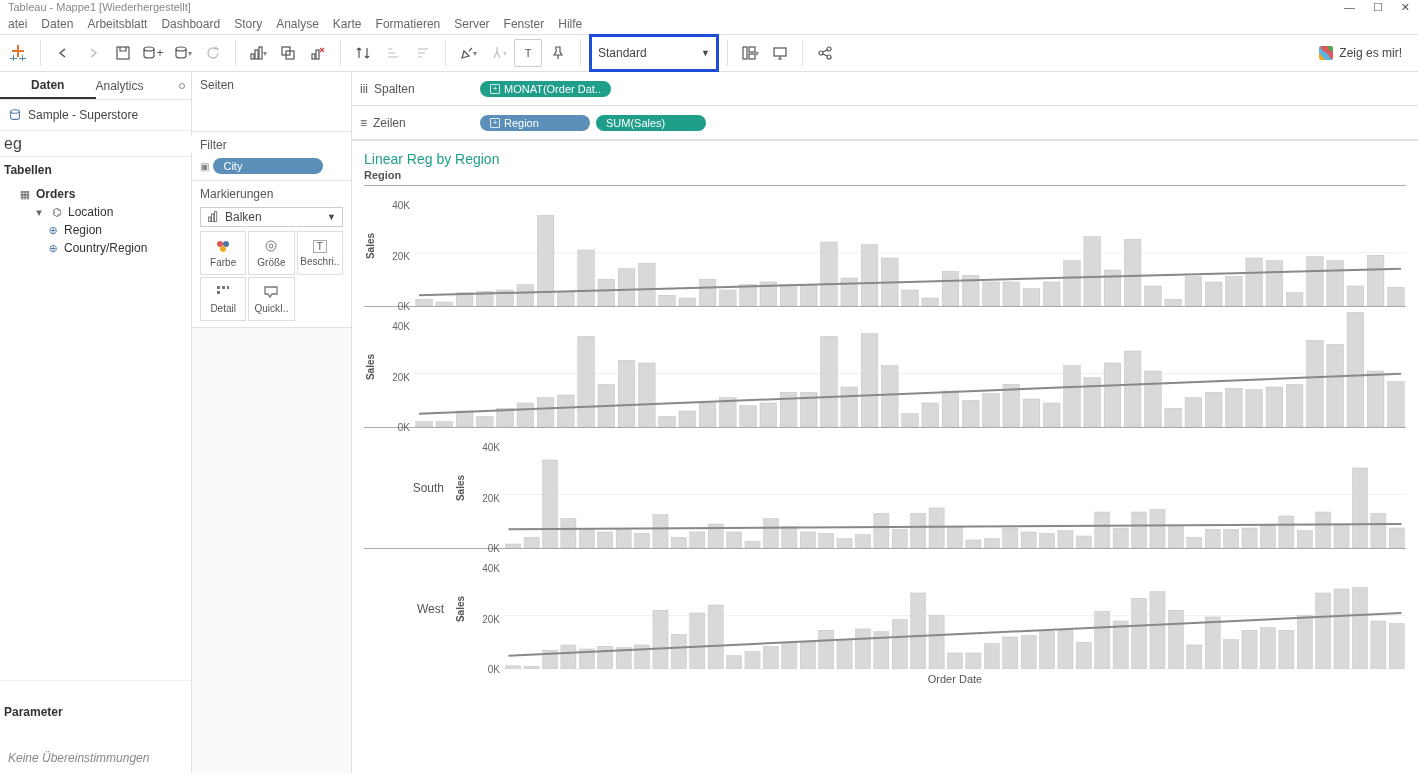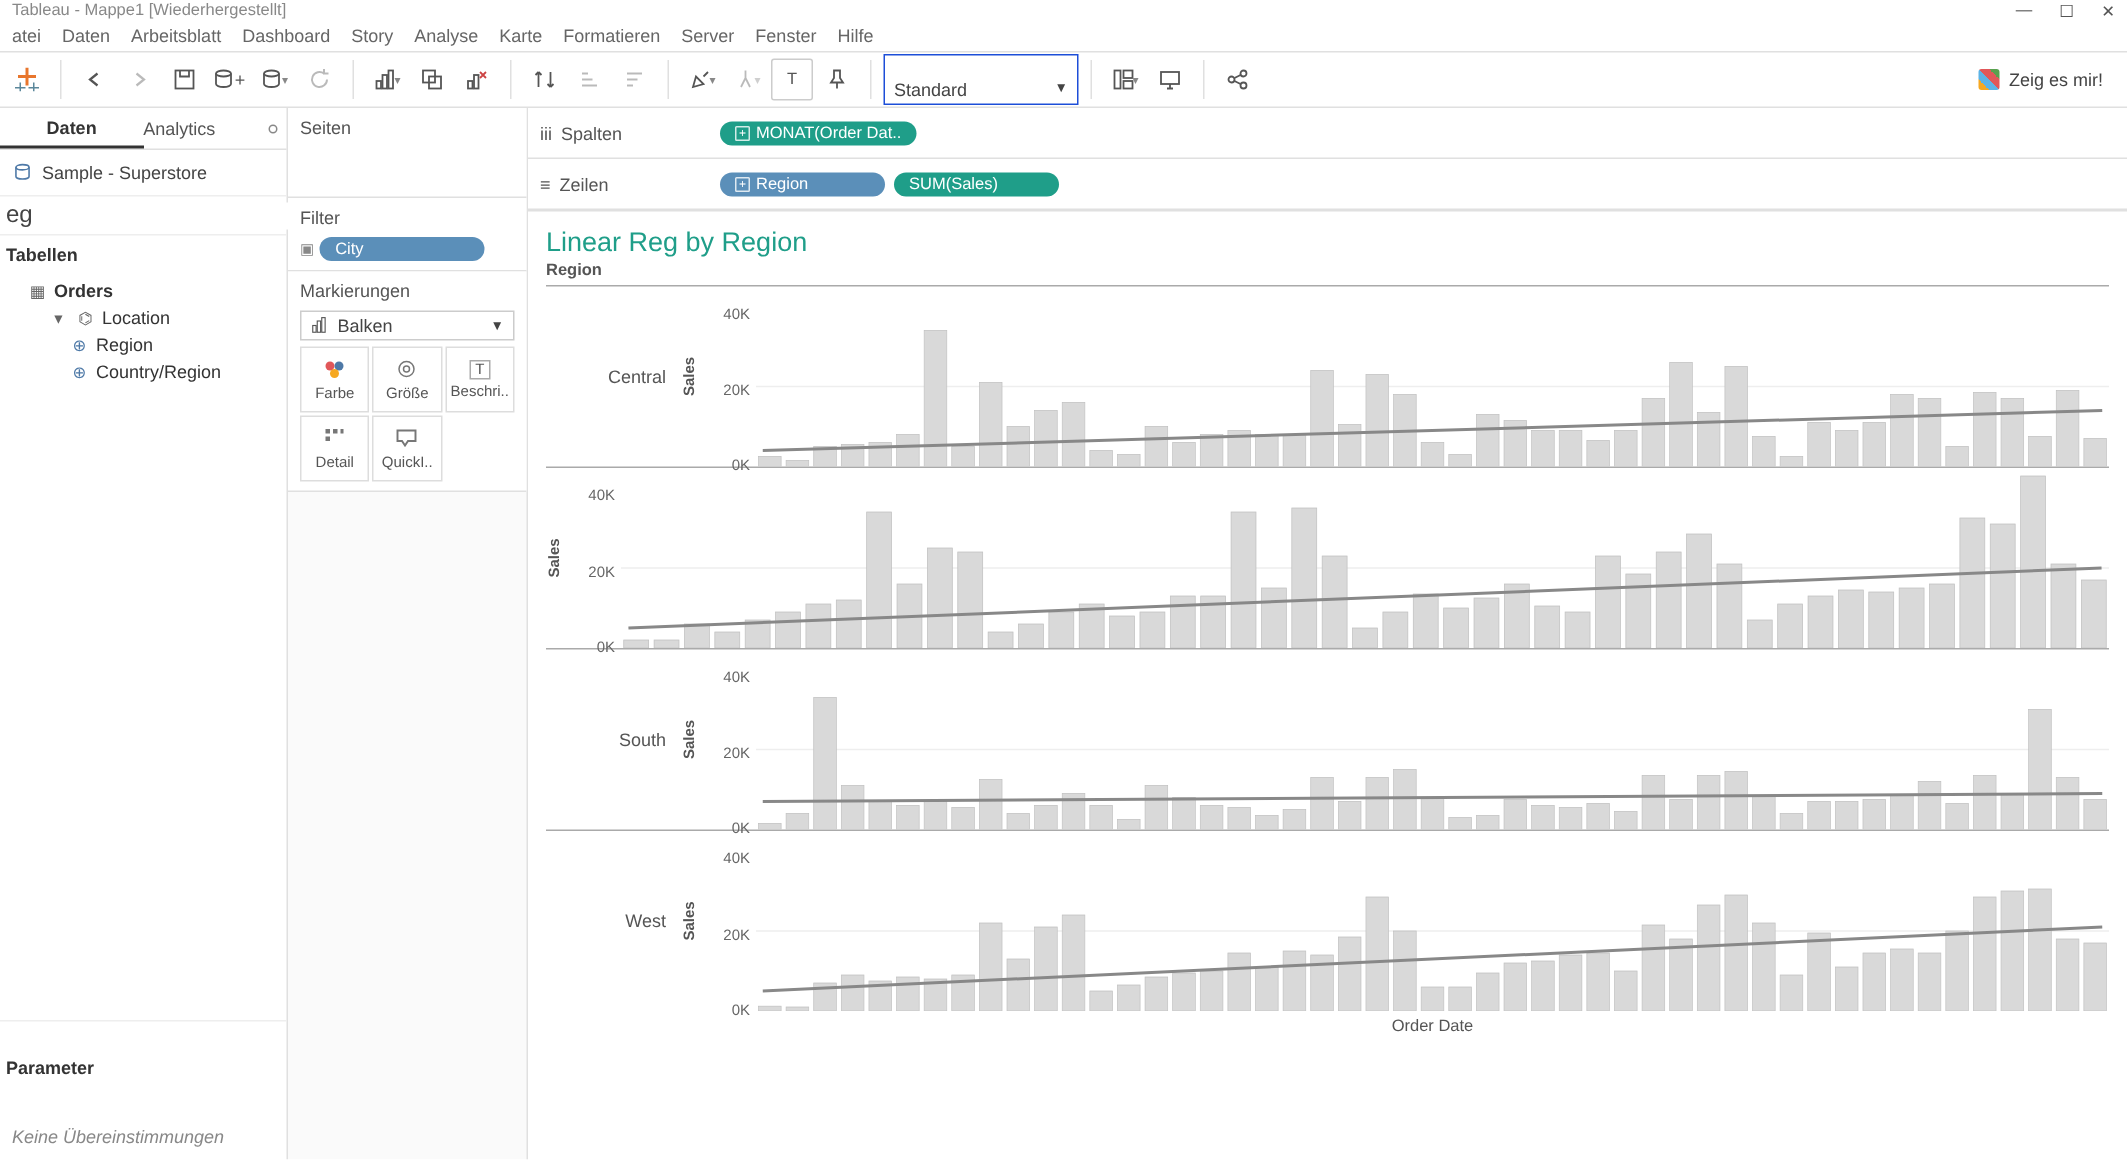--- a/index.html
+++ b/index.html
@@ -7,21 +7,21 @@
 .titlebar { height:14px; padding:0 8px; color:#888; font-size:11px; display:flex; align-items:center; justify-content:space-between;}
 .winctrl { display:flex; gap:18px; color:#555;}
 .menubar { height:20px; display:flex; gap:14px; padding:0 8px; color:#666; font-size:12px; align-items:center;}
 .menubar span { cursor:default; }
 .toolbar { height:38px; border-top:1px solid #e0e0e0; border-bottom:1px solid #e0e0e0; display:flex; align-items:center; padding:0 4px; gap:2px; background:#fff;}
 .tb-sep { width:1px; height:26px; background:#e0e0e0; margin:0 6px;}
 .tb-btn { width:28px; height:28px; display:flex; align-items:center; justify-content:center; color:#555; border-radius:2px;}
 .tb-btn svg { width:16px; height:16px; }
 .tb-drop { display:inline-flex; align-items:center; }
 .tb-drop .caret { font-size:8px; margin-left:-2px; color:#888;}
-.fitselect { border:1px solid #1d4ed8; height:24px; width:130px; display:flex; padding:16px 6px; justify-content:space-between; font-size:12px; color:#444;}
+.fitselect { border:3px solid #1d4ed8; height:24px; width:130px; display:flex; align-items:center; padding:16px 6px; justify-content:space-between; font-size:12px; color:#444;}
 .showme { margin-left:auto; display:flex; align-items:flex-start; gap:6px; color:#444; padding-right:12px;}
 .showme .swatch{ width:14px; height:14px; background:linear-gradient(45deg,#f6a821 25%,#5cb3e6 25% 50%,#e15759 50% 75%,#59a14f 75%); border-radius:2px;}
 .main { display:flex; height:calc(100% - 72px); }
 .leftcol { width:192px; border-right:1px solid #e0e0e0; display:flex; flex-direction:column;}
 .tabs { display:flex; height:28px; border-bottom:1px solid #e0e0e0;}
 .tabs div { flex:1; display:flex; align-items:center; justify-content:center; font-size:12px; color:#555;}
 .tabs .active { font-weight:600; color:#333; border-bottom:2px solid #333;}
 .tabs .circ { width:6px; height:6px; border:1px solid #888; border-radius:50%; margin-left:auto; margin-right:6px;}
 .dsrow { padding:8px; border-bottom:1px solid #eee; display:flex; align-items:center; gap:6px; color:#444;}
 .dsrow .cyl { width:14px; height:14px; }
@@ -44,21 +44,21 @@
 .pill-blue { background:#5b8fb9;} .pill-teal{background:#1f9e89;}
 .marktype { border:1px solid #ccc; padding:2px 6px; display:flex; align-items:center; gap:6px; font-size:12px; color:#444;}
 .mkgrid { display:grid; grid-template-columns:repeat(3,1fr); gap:2px; margin-top:4px;}
 .mkcell { border:1px solid #ddd; height:44px; display:flex; flex-direction:column; align-items:center; justify-content:center; font-size:10px; color:#555; gap:3px; background:#fff;}
 .mkcell svg { width:16px; height:16px;}
 .shelves { border-bottom:1px solid #e0e0e0;}
 .shelf { display:flex; align-items:center; height:34px; border-bottom:1px solid #e0e0e0; background:#fff;}
 .shelf-label { width:120px; display:flex; align-items:center; gap:6px; padding-left:8px; color:#555; font-size:12px;}
 .shelf-pills { display:flex; gap:6px; padding-left:8px;}
 .viz { flex:1; display:flex; flex-direction:column; overflow:hidden;}
-.viz-title { color:#1f9e89; font-size:18px; font-weight:400; padding:10px 12px 2px;}
+.viz-title { color:#1f9e89; font-size:14px; font-weight:400; padding:10px 12px 2px;}
 .viz-sub { font-size:11px; color:#555; padding:0 12px 4px; font-weight:600;}
 .chartwrap { flex:1; padding:0 12px 8px; display:flex; flex-direction:column;}
 .facet { display:flex; border-top:1px solid #aaa; }
 .facet:last-of-type { border-bottom:1px solid #aaa;}
 .facet-label { width:90px; display:flex; align-items:center; justify-content:flex-end; padding-right:10px; color:#555; font-size:12px;}
 .yaxis { width:50px; position:relative;}
 .yaxis .ylab { position:absolute; top:50%; left:6px; transform:translate(-50%,-50%) rotate(-90deg); font-size:10px; color:#555; font-weight:600;}
 .yaxis .tick { position:absolute; right:4px; font-size:10px; color:#666; transform:translateY(50%);}
 .plot { flex:1; position:relative; height:120px; }
 .plot svg { width:100%; height:100%;}
@@ -370,21 +370,20 @@
           <span class="pill pill-teal">
               <span>SUM(Sales)</span>
             </span>
         </div>
       </div>
     </div>
     <div class="viz-title">Linear Reg by Region</div>
     <div class="viz-sub">Region</div>
     <div class="chartwrap" id="chartwrap">
         <div class="facet">
-          <div class="facet-label">Central</div>
           <div class="yaxis">
             <div class="ylab">Sales</div>
             <div class="tick" style="bottom: 0%;">0K</div>
             <div class="tick" style="bottom: 42%;">20K</div>
             <div class="tick" style="bottom: 84%;">40K</div>
           </div>
           <div class="plot"><svg viewBox="0 0 1000 120" preserveAspectRatio="none">
               <line x1="0" x2="1000" y1="66.66666666666667" y2="66.66666666666667" class="grid"></line>
               <rect x="1.8367346938775508" width="16.73469387755102" y="113.33333333333333" height="6.666666666666666" class="bar"></rect>
               <rect x="22.244897959183675" width="16.73469387755102" y="116" height="4" class="bar"></rect>

